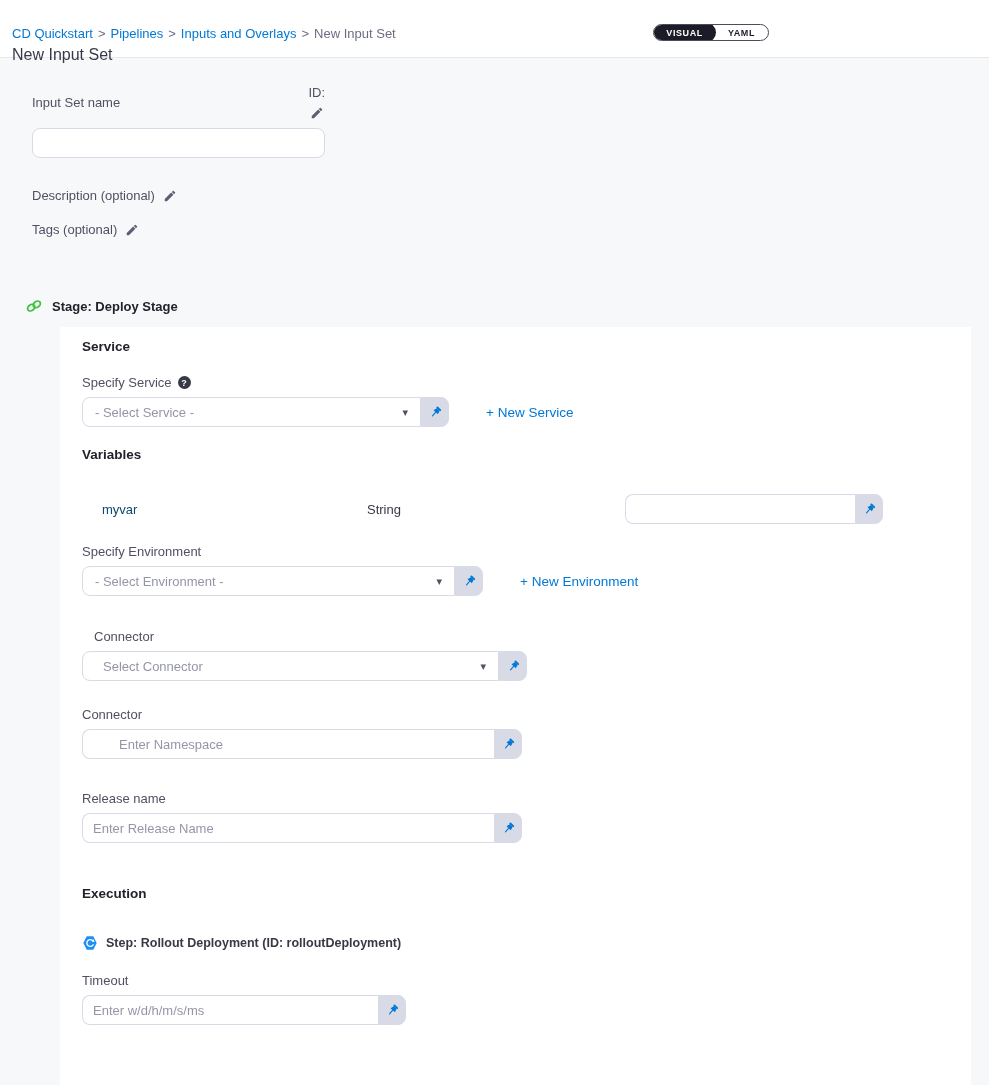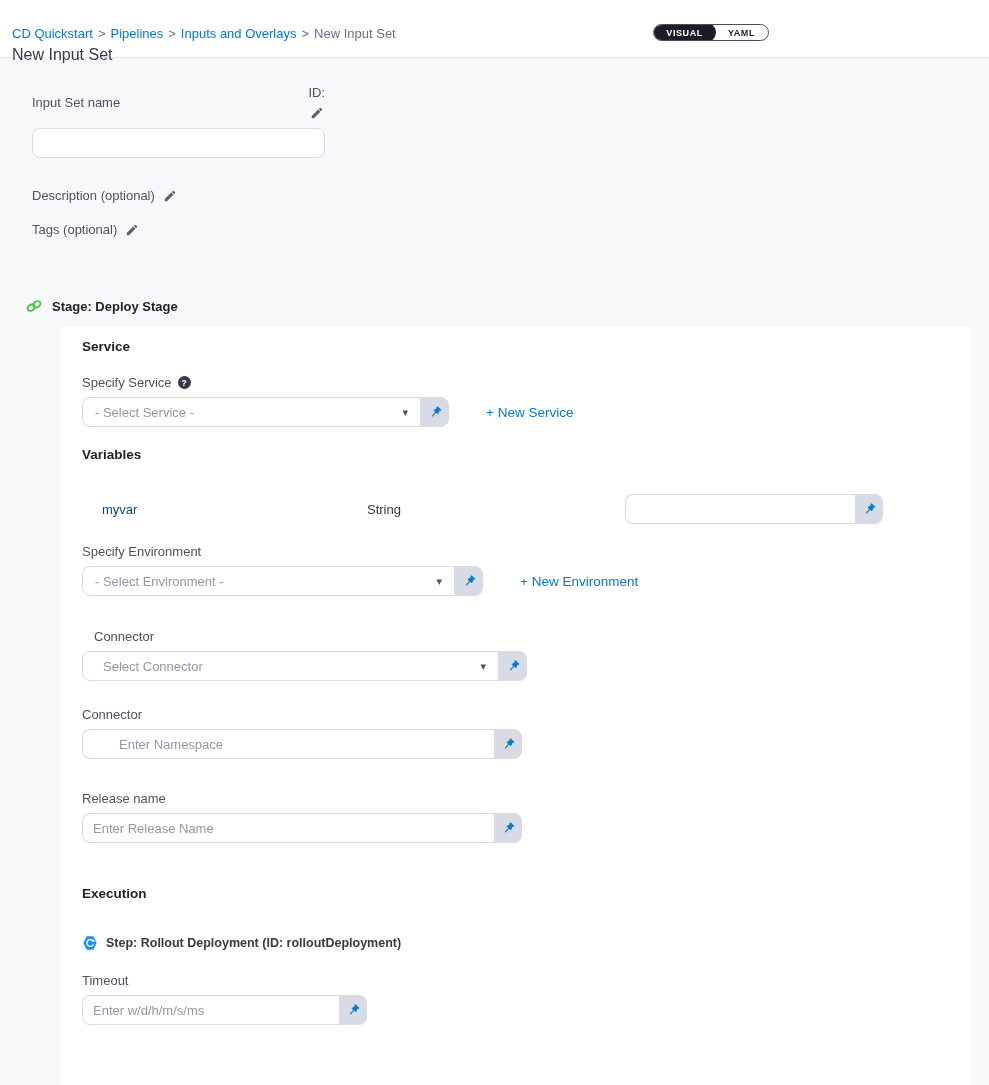--- a/index.html
+++ b/index.html
@@ -282,21 +282,21 @@
         <path d="M16.2 8.6 A5.1 5.1 0 1 0 16.8 14.6" stroke="#ffffff" stroke-width="2" fill="none" stroke-linecap="round"></path>
         <polygon points="17.8,6.4 18.7,10.8 14.4,9.4" fill="#ffffff"></polygon>
       </svg>
     </span>
     <span class="step-label">Step: Rollout Deployment (ID: rolloutDeployment)</span>
   </div>
 
   <div class="sub-label" style="margin-top:22px;">
     <span>Timeout</span>
   </div>
-  <div class="input-group" style="width:285px;">
+  <div class="input-group" style="width:324px;">
     <input class="gi" style="flex: 1 1 0%; min-width: 0px;" type="text" placeholder="Enter w/d/h/m/s/ms">
     <div class="pin-btn">
       <svg width="15" height="15" viewBox="0 0 24 24" fill="#0278d5">
           <g transform="rotate(42 12 12)">
             <rect x="7.5" y="2.5" width="9" height="3.2" rx="1.4"></rect>
             <path d="M9 5.5h6l1.7 6H7.3z"></path>
             <rect x="11.1" y="11" width="1.8" height="9" rx="0.9"></rect>
           </g>
         </svg>
     </div>

